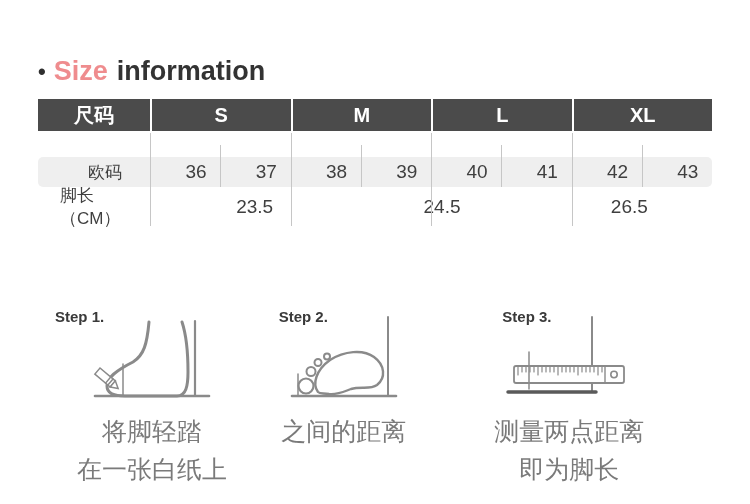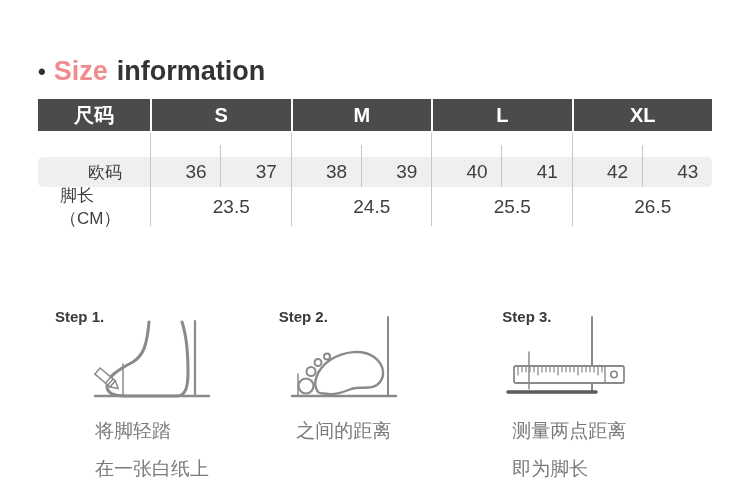--- a/index.html
+++ b/index.html
@@ -70,22 +70,22 @@
   }
   .step-inner {
     position: absolute; top: 10px; left: 0; width: 250px;
     display: flex; flex-direction: column; align-items: center;
   }
   .step-1 .step-inner { transform: translateX(27px); }
   .step-2 .step-inner { transform: translateX(-5px); }
   .step-3 .step-inner { transform: translateX(-3px); }
   .step-icon { display: block; height: 88px; }
   .step-caption {
-    margin-top: 8px; 
-    font-size: 19px; line-height: 38px; color: #7a7a7a;
+    margin-top: 8px; text-align: center;
+    font-size: 25px; line-height: 38px; color: #7a7a7a;
   }
   svg { display: block; }
 </style>
 </head>
 <body>
 
 <div class="page">
 
   <div class="title-row">
     <span class="title-bullet">•</span>
@@ -114,21 +114,20 @@
         <div class="cell cell-val">40</div>
         <div class="cell cell-val">41</div>
         <div class="cell cell-val">42</div>
         <div class="cell cell-val">43</div>
       </div>
 
       <div class="row row-cm">
         <div class="cell cell-label">脚长（CM）</div>
         <div class="cell cell-val">23.5</div>
         <div class="cell cell-val">24.5</div>
-        <div class="cell cell-val">25.5</div>
         <div class="cell cell-val">26.5</div>
       </div>
 
       <div class="vline vline-major vmaj-1"></div>
       <div class="vline vline-major vmaj-2"></div>
       <div class="vline vline-major vmaj-3"></div>
       <div class="vline vline-major vmaj-4"></div>
       <div class="vline vline-minor vmin-1"></div>
       <div class="vline vline-minor vmin-2"></div>
       <div class="vline vline-minor vmin-3"></div>

